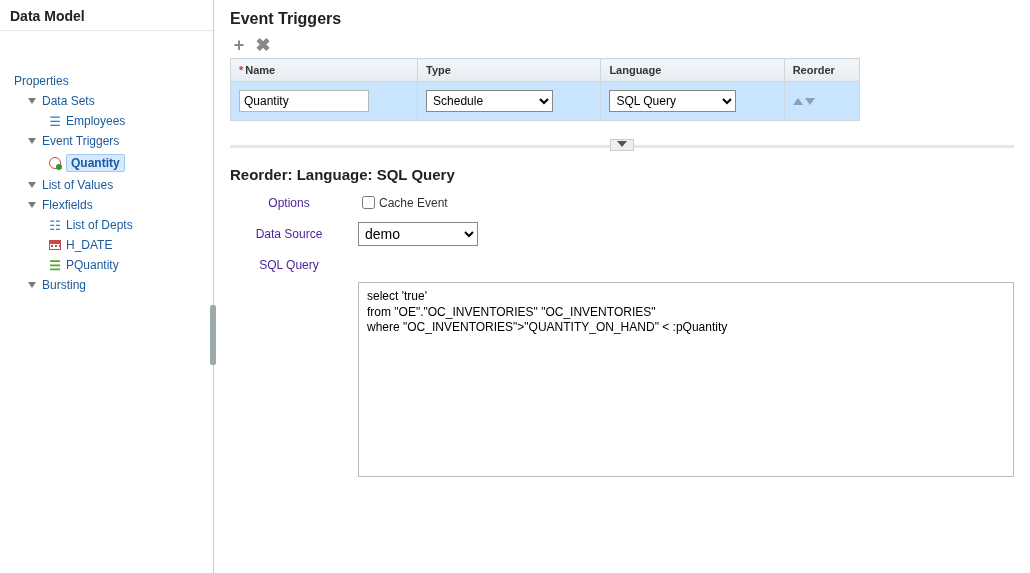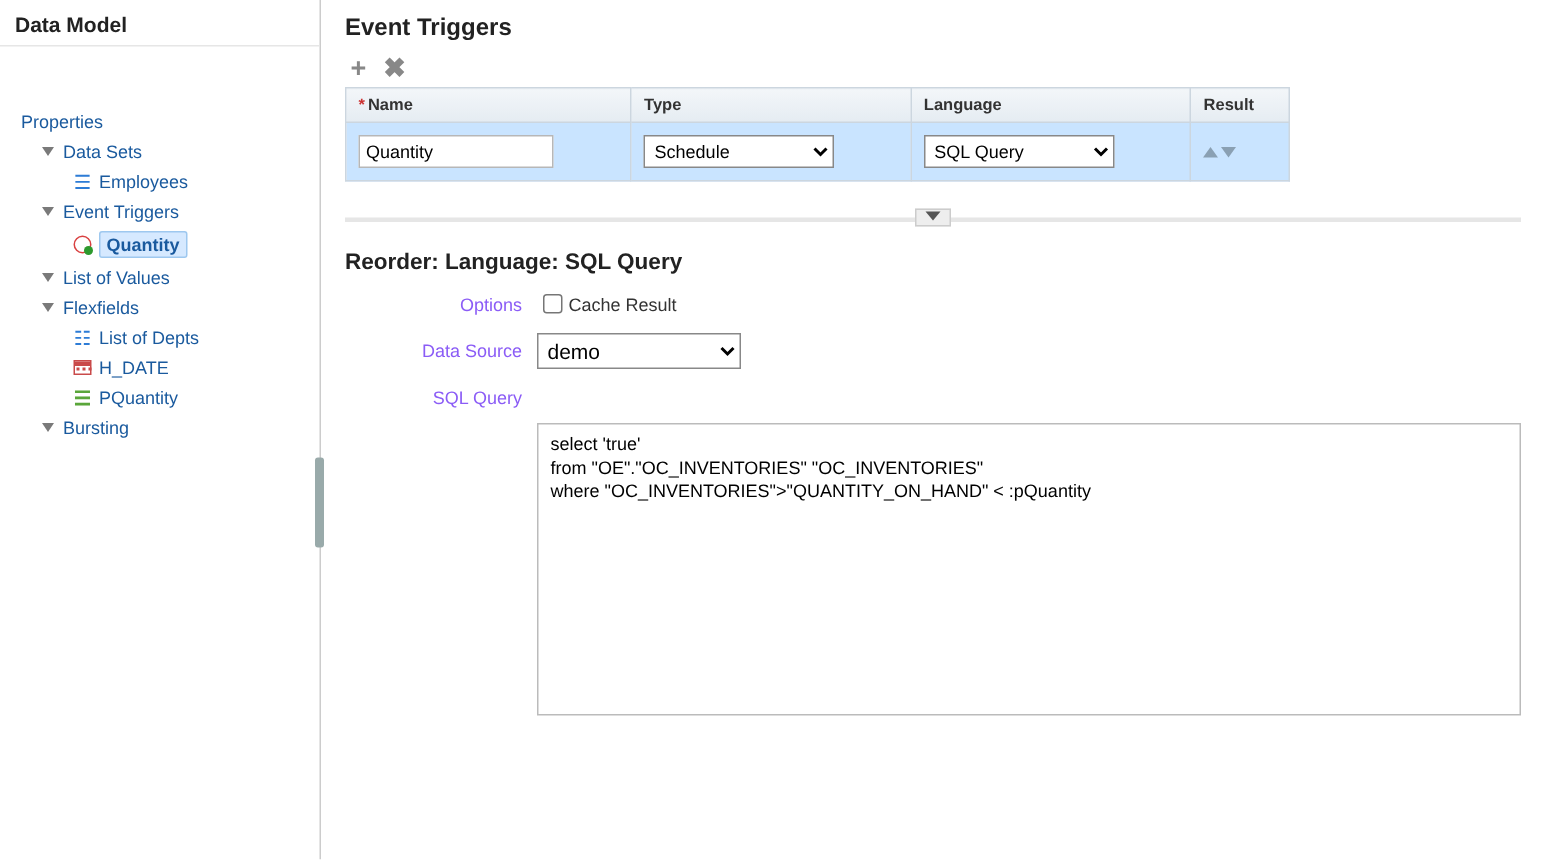--- a/index.html
+++ b/index.html
@@ -198,31 +198,31 @@
     color: #222;
     margin-bottom: 10px;
   }
   .form-row {
     display: flex;
     align-items: center;
     margin-bottom: 10px;
   }
   .form-label {
     width: 128px;
-    text-align: right;
-    color: #8b5cf6;
+    text-align: center;
+    color: #4c1d95;
     padding-right: 10px;
     font-size: 12px;
   }
   .chk { margin-right: 4px; }
   .ds-select {
     font-family: inherit;
     font-size: 14px;
     padding: 2px 2px;
-    width: 136px;
+    width: 120px;
     border: 1px solid #888;
     background: #fff;
   }
   .sql-area {
     margin-left: 128px;
     width: 656px;
     height: 195px;
     border: 1px solid #bbb;
     padding: 6px 8px;
     font-family: Arial, sans-serif;
@@ -307,21 +307,21 @@
       <span class="tb-btn">+</span>
       <span class="tb-btn">✖</span>
     </div>
 
     <table class="grid">
       <thead>
         <tr>
           <th><span class="req">*</span><span>Name</span></th>
           <th>Type</th>
           <th>Language</th>
-          <th>Result</th>
+          <th>Reorder</th>
         </tr>
       </thead>
       <tbody>
         <tr class="selrow">
           <td>
             <input class="cell-input" value="Quantity" style="">
           </td>
           <td>
             <select class="cell-select">
               <option>Schedule</option>
@@ -343,21 +343,21 @@
     </table>
 
     <div class="hsplitter"></div>
 
     
     <div class="detail-title">Reorder: Language: SQL Query</div>
 
     <div class="form-row">
       <div class="form-label">Options</div>
       <input type="checkbox" class="chk" style="">
-      <span>Cache Result</span>
+      <span>Cache Event</span>
     </div>
 
     <div class="form-row">
       <div class="form-label">Data Source</div>
       <select class="ds-select">
         <option>demo</option>
       </select>
     </div>
 
     <div class="form-row" style="align-items:flex-start;">

